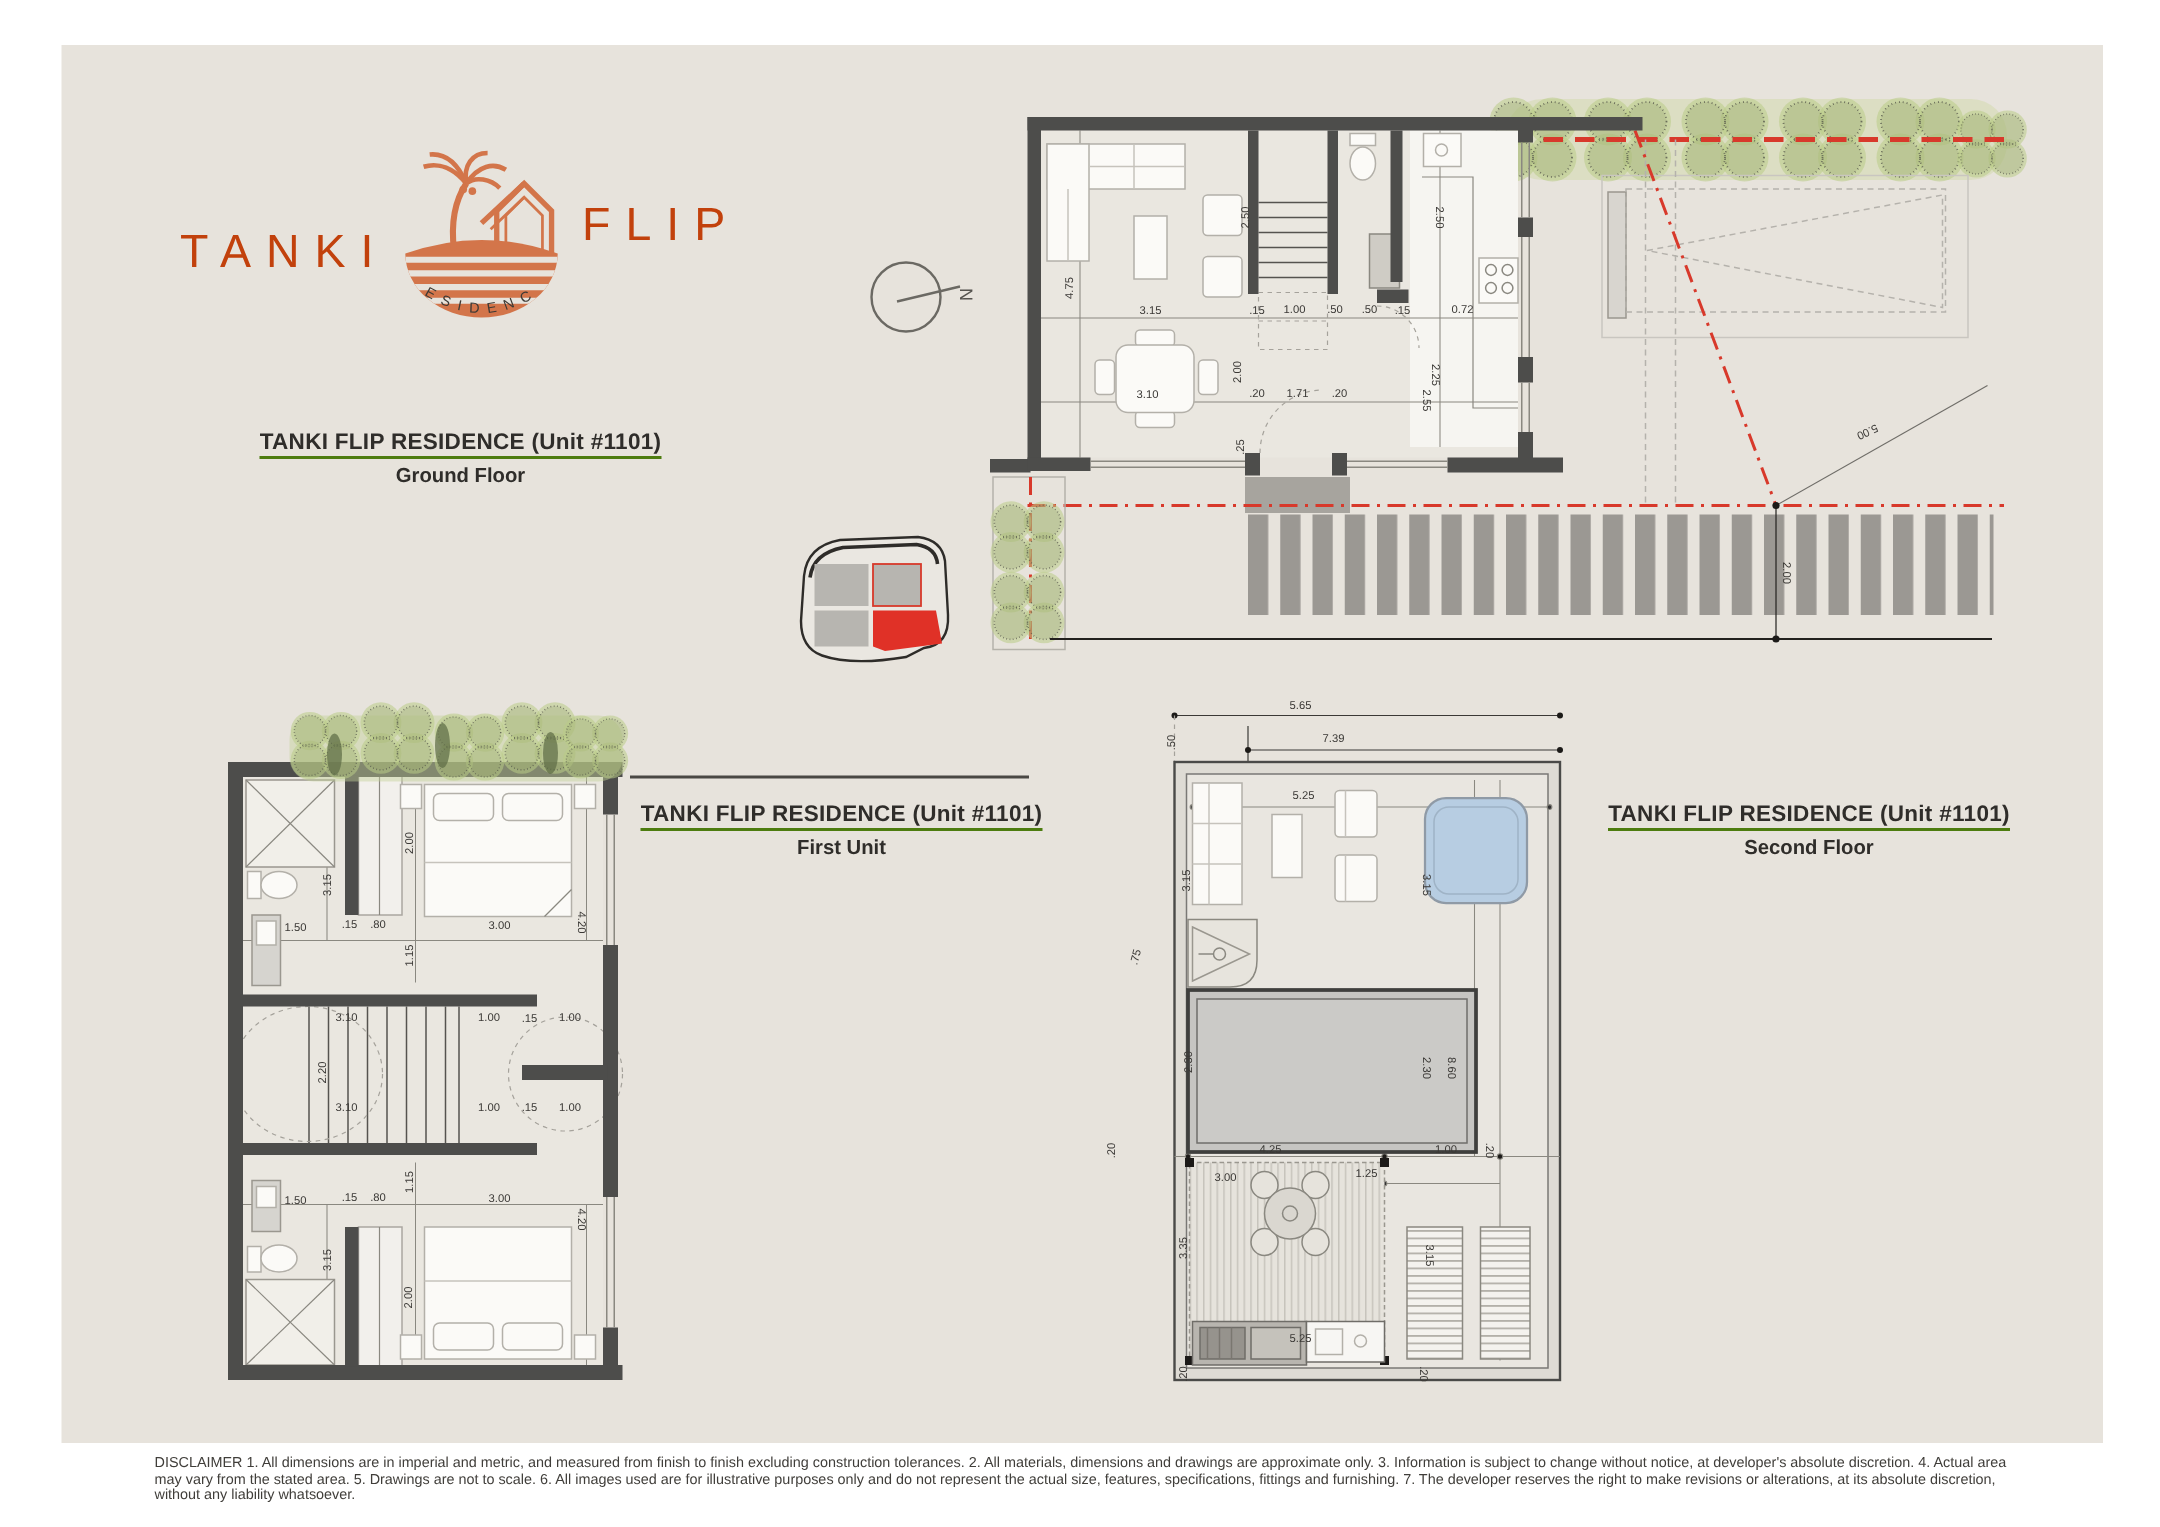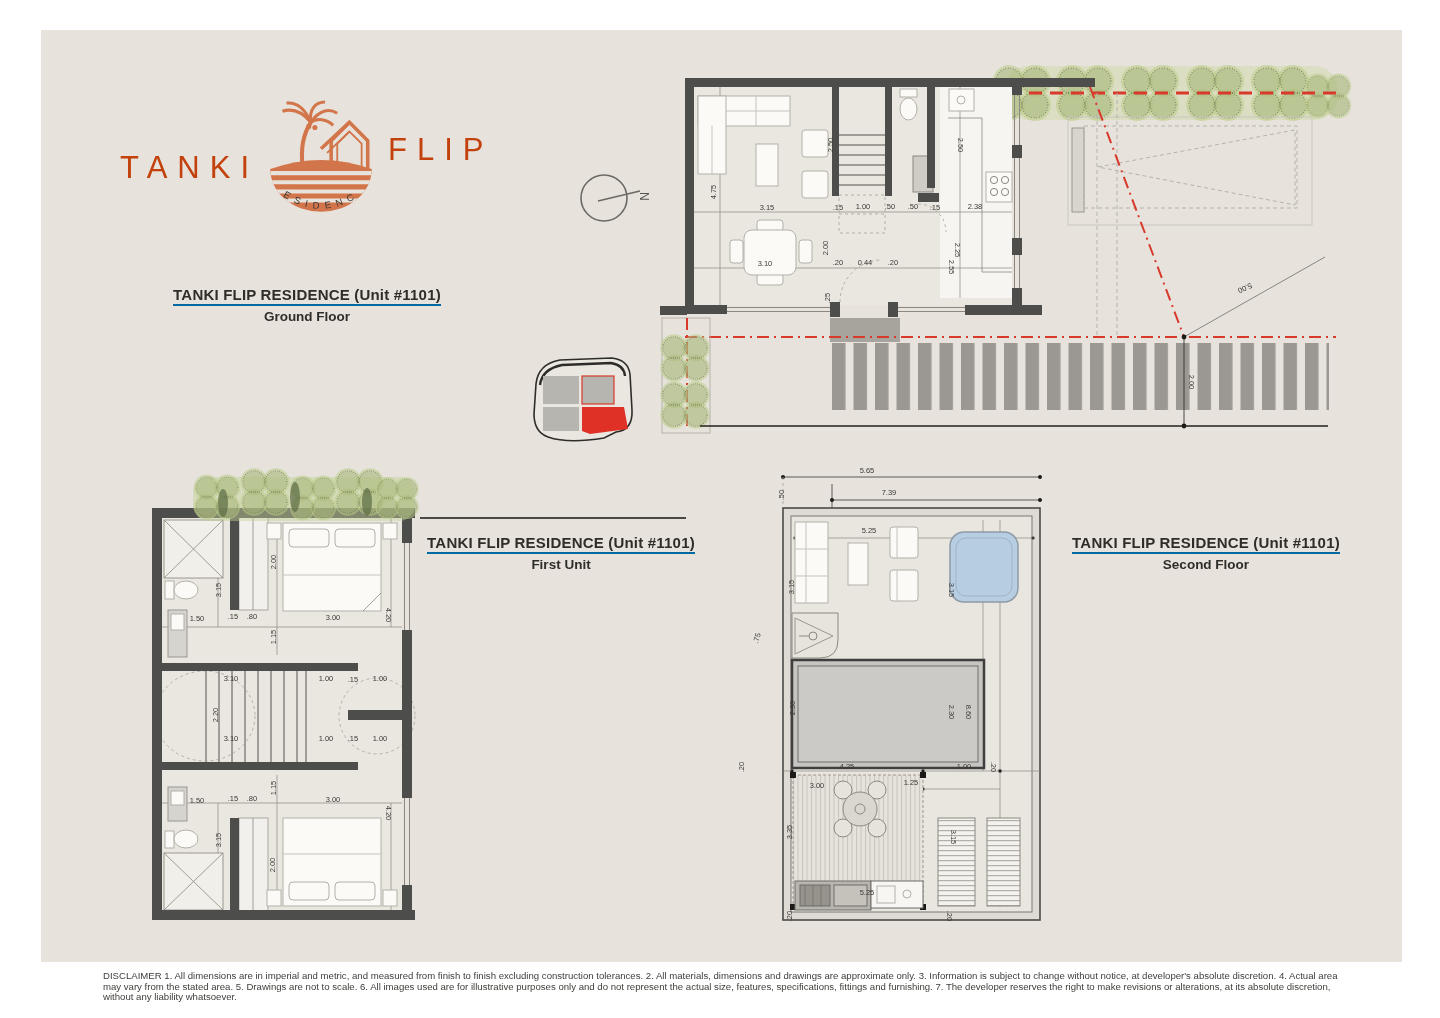--- a/index.html
+++ b/index.html
@@ -1,21 +1,21 @@
 <!DOCTYPE html>
 <html><head>
 <meta charset="utf-8">
 <style>
   html,body{margin:0;padding:0;background:#ffffff;width:1440px;height:1018px;overflow:hidden;
     font-family:"Liberation Sans",sans-serif;}
   #stage{position:relative;width:1440px;height:1018px;background:#ffffff;}
   #board{position:absolute;left:41px;top:30px;width:1361px;height:932px;background:#e7e3dc;}
   .logo-word{position:absolute;font-size:31px;letter-spacing:10px;color:#c2410c;font-weight:400;}
   .plan-title{position:absolute;width:320px;text-align:center;color:#2f2d2a;}
-  .plan-title .t1{display:inline-block;font-size:15px;font-weight:700;border-bottom:2px solid #0369a1;padding-bottom:1px;letter-spacing:.2px;}
+  .plan-title .t1{display:inline-block;font-size:15px;font-weight:700;border-bottom:2px solid #4d7c0f;padding-bottom:1px;letter-spacing:.2px;}
   .plan-title .t2{font-size:13.5px;font-weight:700;margin-top:3px;}
   .divider{position:absolute;height:2px;background:#4a4844;}
   .labels{position:absolute;pointer-events:none;}
   .dim{position:absolute;transform:translate(-50%,-50%);font-size:7.5px;color:#3b3936;white-space:nowrap;}
   #disclaimer{position:absolute;left:103px;top:971px;width:1243px;font-size:9.6px;line-height:10.6px;color:#403e3a;}
   svg{position:absolute;overflow:visible;}
   .rdd{stroke:#d8392b;stroke-width:2;stroke-dasharray:12 5 2 5;fill:none;}
   .tg{fill:#b9cc86;opacity:.55;}
   .ts{fill:#7d8a5e;fill-opacity:.18;stroke:#4c4c44;stroke-opacity:.75;stroke-width:1.2;stroke-dasharray:.6 2;}
   .wall{fill:#4d4d4b;}
@@ -251,28 +251,28 @@
   </svg>
   <div class="labels" style="left:660px;top:60px;width:680px;height:380px;">
       <span class="dim" style="left: 53px; top: 132px; transform: translate(-50%, -50%) rotate(-90deg);">4.75</span>
       <span class="dim" style="left: 107px; top: 147px; transform: translate(-50%, -50%);">3.15</span>
       <span class="dim" style="left: 170px; top: 85px; transform: translate(-50%, -50%) rotate(-90deg);">2.50</span>
       <span class="dim" style="left: 178px; top: 147px; transform: translate(-50%, -50%);">.15</span>
       <span class="dim" style="left: 203px; top: 146px; transform: translate(-50%, -50%);">1.00</span>
       <span class="dim" style="left: 230px; top: 146px; transform: translate(-50%, -50%);">.50</span>
       <span class="dim" style="left: 253px; top: 146px; transform: translate(-50%, -50%);">.50</span>
       <span class="dim" style="left: 275px; top: 147px; transform: translate(-50%, -50%);">.15</span>
-      <span class="dim" style="left: 315px; top: 146px; transform: translate(-50%, -50%);">2.38</span>
+      <span class="dim" style="left: 315px; top: 146px; transform: translate(-50%, -50%);">0.72</span>
       <span class="dim" style="left: 300px; top: 85px; transform: translate(-50%, -50%) rotate(90deg);">2.50</span>
       <span class="dim" style="left: 165px; top: 188px; transform: translate(-50%, -50%) rotate(-90deg);">2.00</span>
       <span class="dim" style="left: 297px; top: 190px; transform: translate(-50%, -50%) rotate(90deg);">2.25</span>
       <span class="dim" style="left: 291px; top: 207px; transform: translate(-50%, -50%) rotate(90deg);">2.55</span>
       <span class="dim" style="left: 105px; top: 203px; transform: translate(-50%, -50%);">3.10</span>
       <span class="dim" style="left: 178px; top: 202px; transform: translate(-50%, -50%);">.20</span>
-      <span class="dim" style="left: 205px; top: 202px; transform: translate(-50%, -50%);">0.44</span>
+      <span class="dim" style="left: 205px; top: 202px; transform: translate(-50%, -50%);">1.71</span>
       <span class="dim" style="left: 233px; top: 202px; transform: translate(-50%, -50%);">.20</span>
       <span class="dim" style="left: 167px; top: 238px; transform: translate(-50%, -50%) rotate(-90deg);">.25</span>
       <span class="dim" style="left: 585px; top: 228px; transform: translate(-50%, -50%) rotate(155deg);">5.00</span>
       <span class="dim" style="left: 531px; top: 322px; transform: translate(-50%, -50%) rotate(90deg);">2.00</span>
     </div>
 
   <svg style="left:145px;top:475px;" width="285" height="455" viewBox="0 0 285 455">
 
     <rect x="17" y="43" width="240" height="392" fill="#eae7e0"></rect>
 

